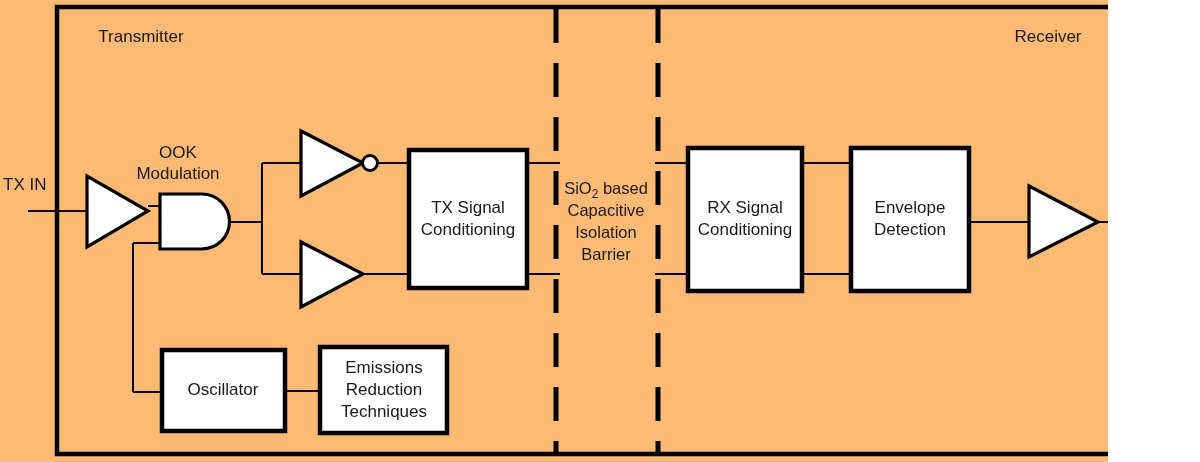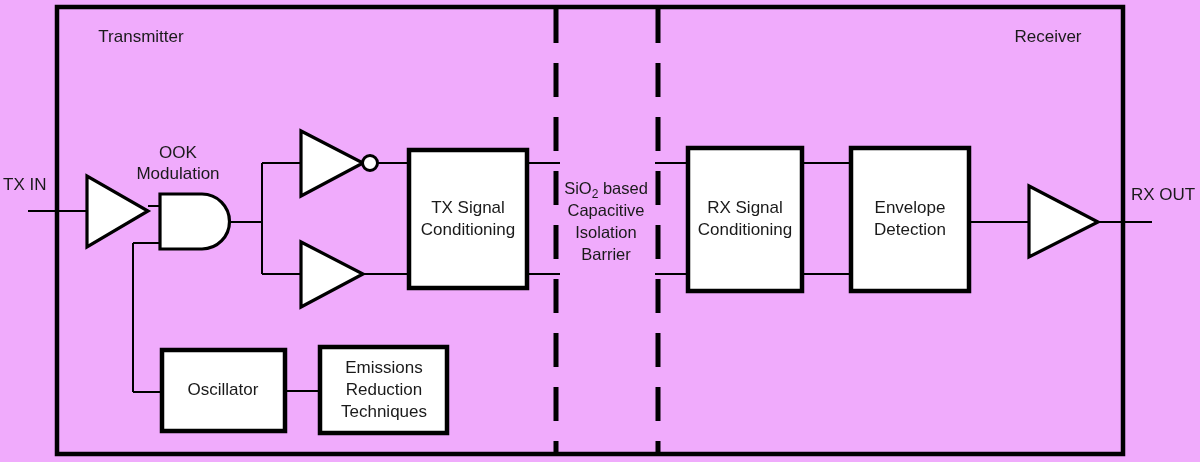--- a/index.html
+++ b/index.html
@@ -3,23 +3,23 @@
 <meta charset="utf-8">
 <title>Capacitive Isolation Block Diagram</title>
 <style>
   html,body{margin:0;padding:0;background:#ffffff;}
   body{
     font-family:"Liberation Sans","DejaVu Sans",sans-serif;
     -webkit-font-smoothing:antialiased;
   }
   #diagram-root{
     position:relative;
-    width:1200px;
+    width:1108px;
     height:462px;
-    background:#f0abfc;
+    background:#fdba74;
     overflow:hidden;
   }
   #diagram-svg{
     position:absolute;
     left:0; top:0;
     width:1200px;
     height:462px;
     display:block;
   }
   .dgm-label{

